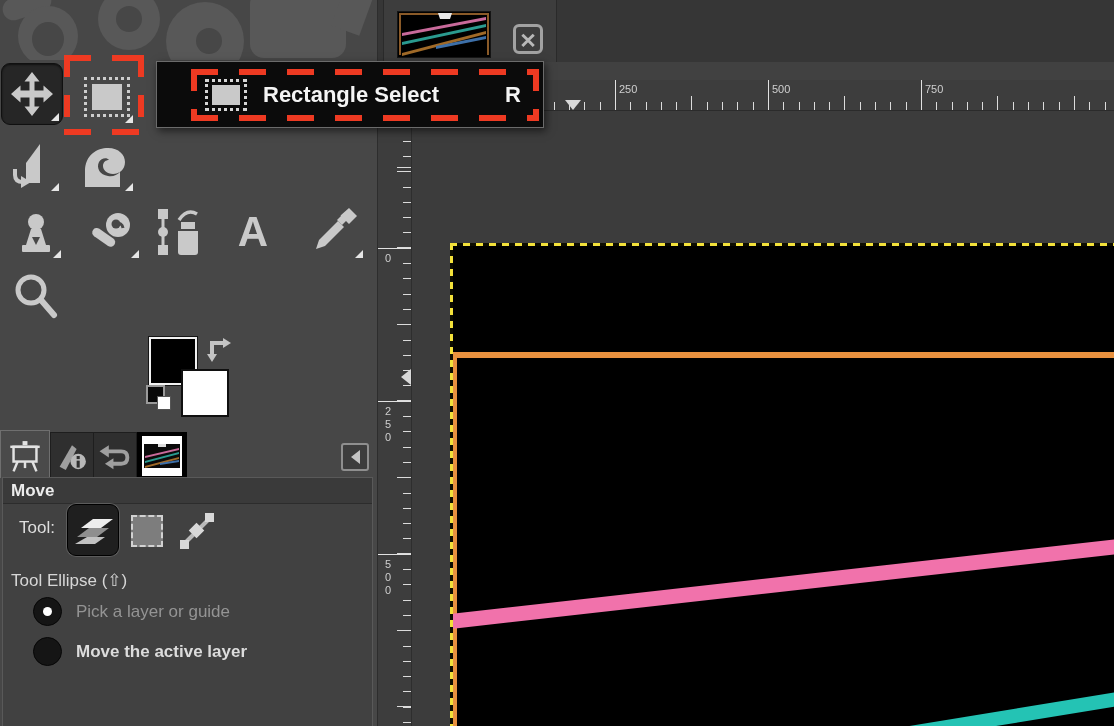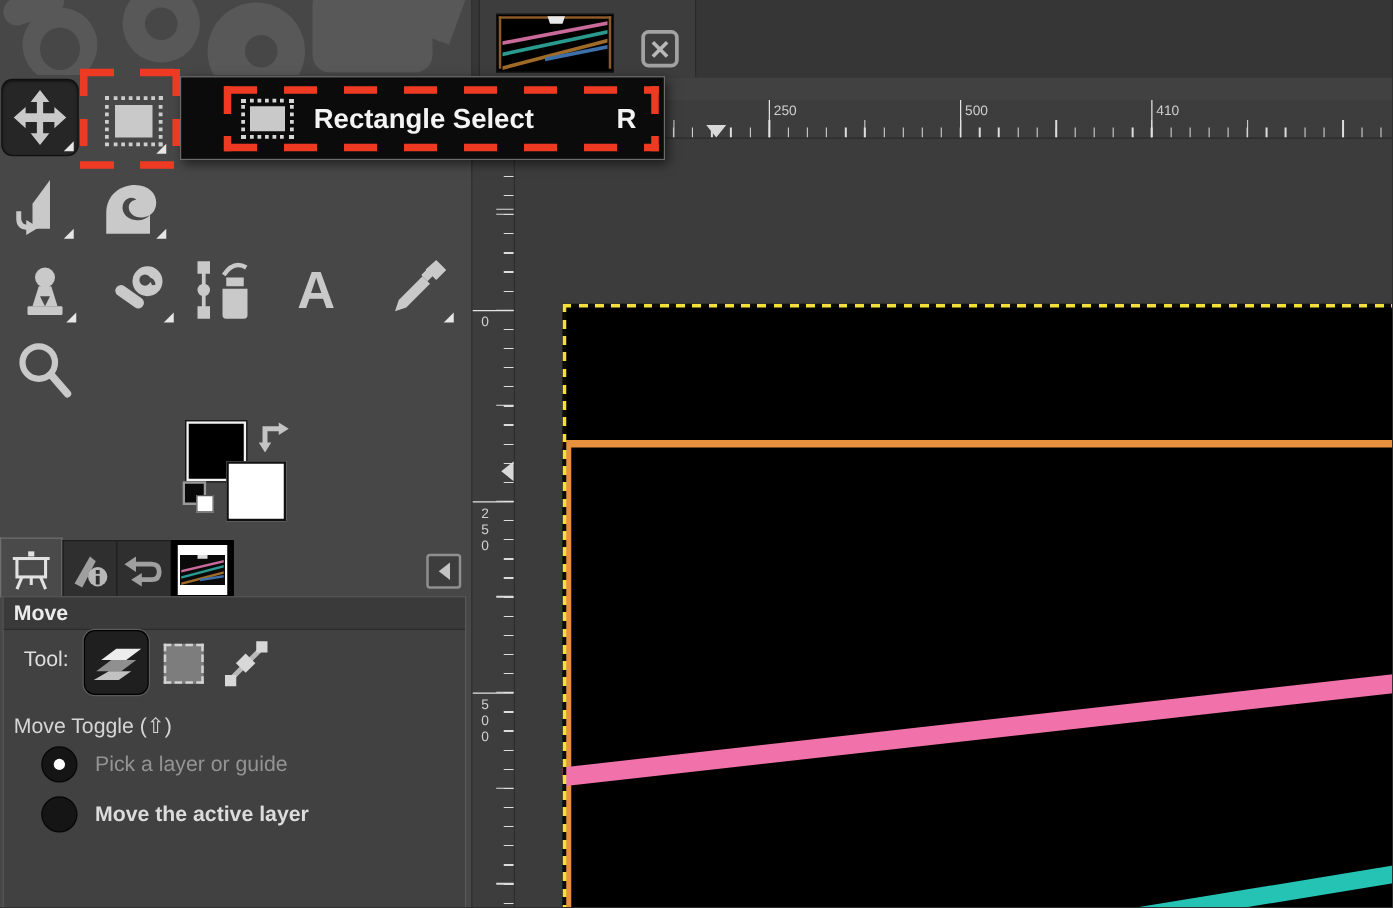--- a/index.html
+++ b/index.html
@@ -91,21 +91,21 @@
   .canvas-area{position:absolute;left:412px;top:110px;width:702px;height:616px;background:#3c3c3c;z-index:1;overflow:hidden;}
   .image-canvas{position:absolute;left:38px;top:133px;width:664px;height:483px;background:#000;overflow:hidden;cursor:crosshair;}
   .line-orange-h{position:absolute;left:0;right:0;top:109px;height:6px;background:#e8913f;}
   .line-orange-v{position:absolute;left:2px;top:112px;bottom:0;width:5px;background:#e8913f;}
   .line-pink{position:absolute;left:0;top:371px;width:672px;height:15px;background:#f172ab;transform:rotate(-6.4deg);transform-origin:0 50%;}
   .line-teal{position:absolute;left:460px;top:483px;width:250px;height:14px;background:#24c3b4;transform:rotate(-9.3deg);transform-origin:0 50%;}
   .bound-top{position:absolute;left:0;right:0;top:0;height:3px;background:repeating-linear-gradient(90deg,#f3e13a 0 7px,#0c0c00 7px 13px);}
   .bound-left{position:absolute;left:0;top:0;bottom:0;width:3px;background:repeating-linear-gradient(180deg,#f3e13a 0 7px,#0c0c00 7px 13px);}
 
   
-  .flyout{position:absolute;left:144px;top:61px;width:386px;background:#4a4a4a;border:1px solid #6b6b6b;box-shadow:2px 3px 8px rgba(0,0,0,.55);z-index:55;}
+  .flyout{position:absolute;left:156px;top:61px;width:386px;background:#4a4a4a;border:1px solid #6b6b6b;box-shadow:2px 3px 8px rgba(0,0,0,.55);z-index:55;}
   .flyout-item{position:relative;display:flex;align-items:center;height:64px;cursor:pointer;}
   .flyout-item.first{background:#0b0b0b;height:65px;}
   .menu-ic{flex:0 0 auto;margin-left:48px;}
   .menu-rect-ic{position:relative;width:42px;height:32px;border:3px dotted #d6d6d6;box-sizing:border-box;}
   .menu-rect-ic .f{position:absolute;left:4px;top:3px;right:4px;bottom:3px;background:#c9c9c9;}
   .menu-ell-ic{position:relative;width:46px;height:36px;border:3px dotted #b9b9b9;border-radius:50%;box-sizing:border-box;}
   .menu-ell-ic .f{position:absolute;left:5px;top:5px;right:5px;bottom:5px;background:#c3c3c3;border-radius:50%;}
   .menu-label{margin-left:16px;color:#f4f4f4;font-size:22px;font-weight:600;}
   .menu-shortcut{margin-left:auto;margin-right:22px;color:#f4f4f4;font-size:22px;font-weight:600;}
 </style>
@@ -146,21 +146,21 @@
   <div class="ruler-corner"></div>
 
   <div class="h-ruler">
     <div class="h-minor"></div>
     <div class="h-med"></div>
     <div class="h-major" style="left:203px"></div>
     <div class="h-major" style="left:356px"></div>
     <div class="h-major" style="left:509px"></div>
     <span class="h-label" style="left:207px">250</span>
     <span class="h-label" style="left:360px">500</span>
-    <span class="h-label" style="left:513px">410</span>
+    <span class="h-label" style="left:513px">750</span>
     <div class="h-marker" style="left:153px"></div>
   </div>
 
   <div class="v-ruler">
     <div class="v-minor"></div>
     <div class="v-med"></div>
     <div class="v-major" style="top:138px"></div>
     <div class="v-major" style="top:291px"></div>
     <div class="v-major" style="top:444px"></div>
     <span class="v-label" style="top:142px">0</span>
@@ -318,21 +318,21 @@
         <span class="sel-move-ic"></span>
       </button>
       <button class="opt-btn" style="left:172px;top:32px;width:44px;height:42px;">
         <svg width="40" height="40" viewBox="0 0 40 40">
           <line x1="7" y1="33" x2="33" y2="7" stroke="#b9b9b9" stroke-width="4"></line>
           <rect x="28" y="2" width="9" height="9" fill="#d8d8d8"></rect>
           <rect x="3" y="29" width="9" height="9" fill="#d8d8d8"></rect>
           <rect x="14" y="14" width="11" height="11" fill="#d8d8d8" transform="rotate(45 19.5 19.5)"></rect>
         </svg>
       </button>
-      <span class="toggle-label">Move Toggle  (⇧)</span>
+      <span class="toggle-label">Tool Ellipse  (⇧)</span>
       <div class="radio-row" style="top:119px;">
         <span class="radio checked"></span>
         <span class="radio-label dim">Pick a layer or guide</span>
       </div>
       <div class="radio-row" style="top:159px;">
         <span class="radio"></span>
         <span class="radio-label lit">Move the active layer</span>
       </div>
     </div>
   </div>

